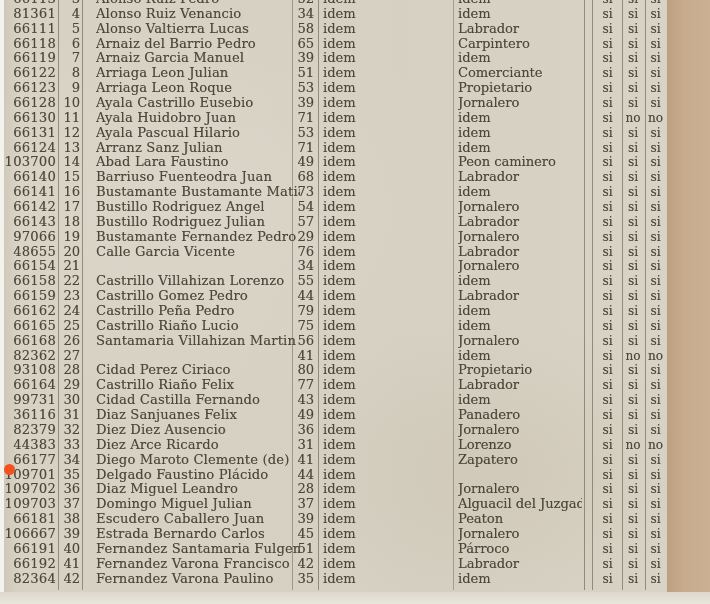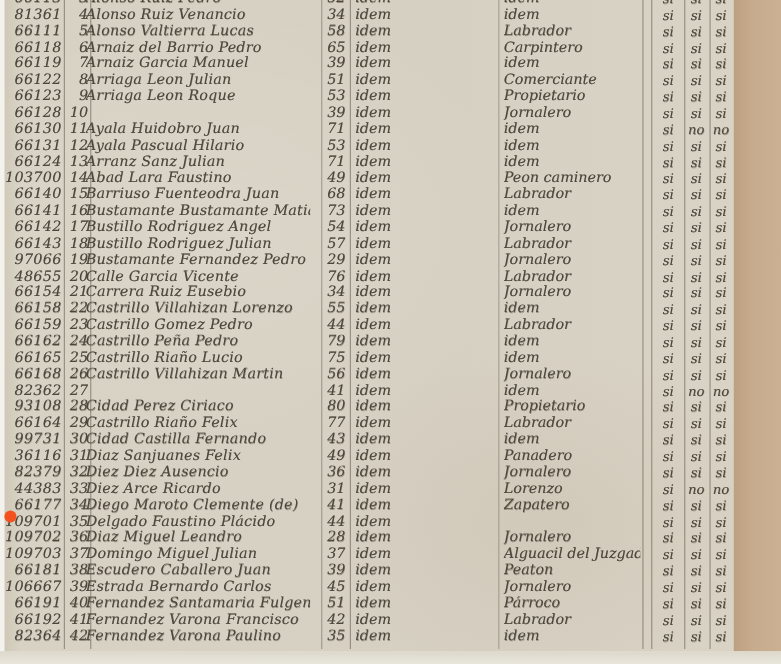--- a/index.html
+++ b/index.html
@@ -37,25 +37,25 @@
   .vr-name{left:292px;background:rgba(90,82,66,0.45);}
   .vr-age{left:318px;}
   .vr-res{left:453px;background:rgba(90,82,66,0.40);}
   .vr-occ1{left:584px;}
   .vr-occ2{left:592px;}
   .vr-v1{left:622px;}
   .vr-v2{left:645px;}
   
   .rows{position:absolute;left:0;top:-8px;width:667px;}
   .row{position:relative;height:14.86px;line-height:14.9px;color:#4c473c;
-       text-shadow:0.3px 0.3px 0.4px rgba(76,66,52,0.45);font-style:italic;}
+       text-shadow:0.3px 0.3px 0.4px rgba(76,66,52,0.45);}
   .row span{position:absolute;top:0;white-space:nowrap;overflow:hidden;}
   .c-id  {left:0;    width:56px; text-align:right; font-size:13px; letter-spacing:0.3px;}
   .c-num {left:59px; width:21px; text-align:right; font-size:13px;}
-  .c-name{left:78px; width:204px;text-align:left;  font-size:13px; letter-spacing:0.2px;}
+  .c-name{left:96px; width:204px;text-align:left;  font-size:13px; letter-spacing:0.2px;}
   .c-age {left:294px;width:20px; text-align:right; font-size:13px;}
   .c-res {left:323px;width:128px;text-align:left;  font-size:13px;}
   .c-occ {left:458px;width:124px;text-align:left;  font-size:13px;}
   .c-v1  {left:595px;width:25px; text-align:center;font-size:12px;}
   .c-v2  {left:623px;width:20px; text-align:center;font-size:12px;}
   .c-v3  {left:646px;width:19px; text-align:center;font-size:12px;}
   
   .marker-dot{
     position:absolute;left:4px;top:464px;width:11px;height:11px;border-radius:50%;
   }
@@ -152,20 +152,21 @@
     <span class="c-age">53</span>
     <span class="c-res">idem</span>
     <span class="c-occ">Propietario</span>
     <span class="c-v1">si</span>
     <span class="c-v2">si</span>
     <span class="c-v3">si</span>
   </div>
     <div class="row">
     <span class="c-id">66128</span>
     <span class="c-num">10</span>
+    <span class="c-name">Ayala Castrillo Eusebio</span>
     <span class="c-age">39</span>
     <span class="c-res">idem</span>
     <span class="c-occ">Jornalero</span>
     <span class="c-v1">si</span>
     <span class="c-v2">si</span>
     <span class="c-v3">si</span>
   </div>
     <div class="row">
     <span class="c-id">66130</span>
     <span class="c-num">11</span>
@@ -272,21 +273,20 @@
     <span class="c-age">76</span>
     <span class="c-res">idem</span>
     <span class="c-occ">Labrador</span>
     <span class="c-v1">si</span>
     <span class="c-v2">si</span>
     <span class="c-v3">si</span>
   </div>
     <div class="row">
     <span class="c-id">66154</span>
     <span class="c-num">21</span>
-    <span class="c-name">Carrera Ruiz Eusebio</span>
     <span class="c-age">34</span>
     <span class="c-res">idem</span>
     <span class="c-occ">Jornalero</span>
     <span class="c-v1">si</span>
     <span class="c-v2">si</span>
     <span class="c-v3">si</span>
   </div>
     <div class="row">
     <span class="c-id">66158</span>
     <span class="c-num">22</span>
@@ -327,21 +327,21 @@
     <span class="c-age">75</span>
     <span class="c-res">idem</span>
     <span class="c-occ">idem</span>
     <span class="c-v1">si</span>
     <span class="c-v2">si</span>
     <span class="c-v3">si</span>
   </div>
     <div class="row">
     <span class="c-id">66168</span>
     <span class="c-num">26</span>
-    <span class="c-name">Castrillo Villahizan Martin</span>
+    <span class="c-name">Santamaria Villahizan Martin</span>
     <span class="c-age">56</span>
     <span class="c-res">idem</span>
     <span class="c-occ">Jornalero</span>
     <span class="c-v1">si</span>
     <span class="c-v2">si</span>
     <span class="c-v3">si</span>
   </div>
     <div class="row">
     <span class="c-id">82362</span>
     <span class="c-num">27</span>

